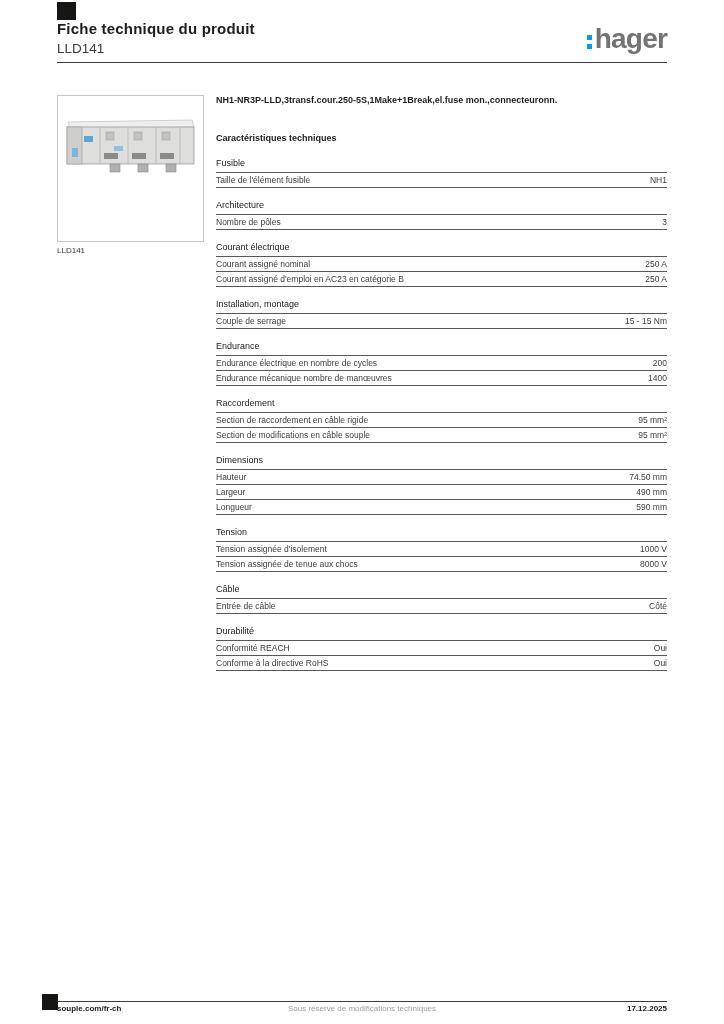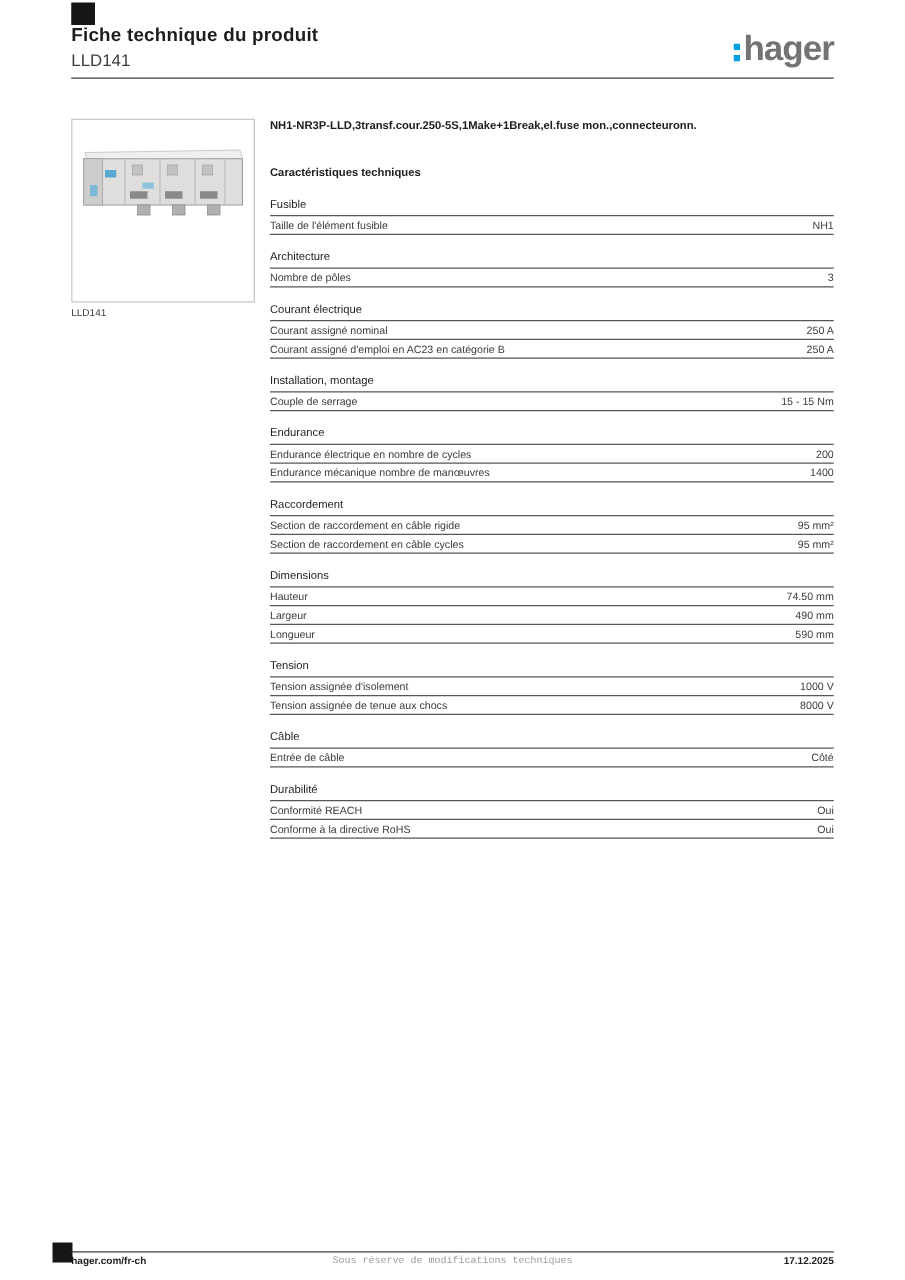--- a/index.html
+++ b/index.html
@@ -38,21 +38,21 @@
     display: flex; justify-content: space-between; align-items: center;
     height: 14px; border-bottom: 1px solid #575756;
     font-size: 8.5px; color: #3c3c3b;
   }
   .spec-row .val { text-align: right; white-space: nowrap; }
 
   
   .footer-square { left: 42px; top: 994px; width: 16px; height: 16px; background: #161615; }
   .footer-rule { left: 57px; width: 610px; top: 1001px; height: 1px; background: #3c3c3b; }
   .footer-left { left: 57px; top: 1004px; font-size: 8px; font-weight: bold; color: #1d1d1b; }
-  .footer-center { left: 0; width: 724px; top: 1004px; text-align: center; font-size: 8px; color: #9d9d9c; font-family: Liberation Mono, monospace; }
+  .footer-center { left: 0; width: 724px; top: 1004px; text-align: center; font-size: 8px; color: #9d9d9c; }
   .footer-right { right: 57px; top: 1004px; font-size: 8px; font-weight: bold; color: #1d1d1b; }
 </style>
 </head>
 <body>
 
 <div class="abs corner-square"></div>
 <div class="abs header-title">Fiche technique du produit</div>
 <div class="abs header-subtitle">LLD141</div>
 <div class="abs hager-logo">
   <span class="logo-colon">
@@ -164,21 +164,21 @@
 
   <div class="section">
     <div class="section-title">Raccordement</div>
     <div class="rows">
   <div class="spec-row">
     <span class="lbl">Section de raccordement en câble rigide</span>
     <span class="val">95 mm²</span>
   </div>
 
   <div class="spec-row">
-    <span class="lbl">Section de raccordement en câble cycles</span>
+    <span class="lbl">Section de modifications en câble souple</span>
     <span class="val">95 mm²</span>
   </div>
 </div>
   </div>
 
   <div class="section">
     <div class="section-title">Dimensions</div>
     <div class="rows">
   <div class="spec-row">
     <span class="lbl">Hauteur</span>
@@ -235,14 +235,14 @@
     <span class="val">Oui</span>
   </div>
 </div>
   </div>
 </div>
 </div>
 
 <div class="abs footer-square"></div>
 <div class="abs footer-rule"></div>
 <div class="abs footer-center">Sous réserve de modifications techniques</div>
-<div class="abs footer-left">hager.com/fr-ch</div>
+<div class="abs footer-left">souple.com/fr-ch</div>
 <div class="abs footer-right">17.12.2025</div>
 
 </body></html>

